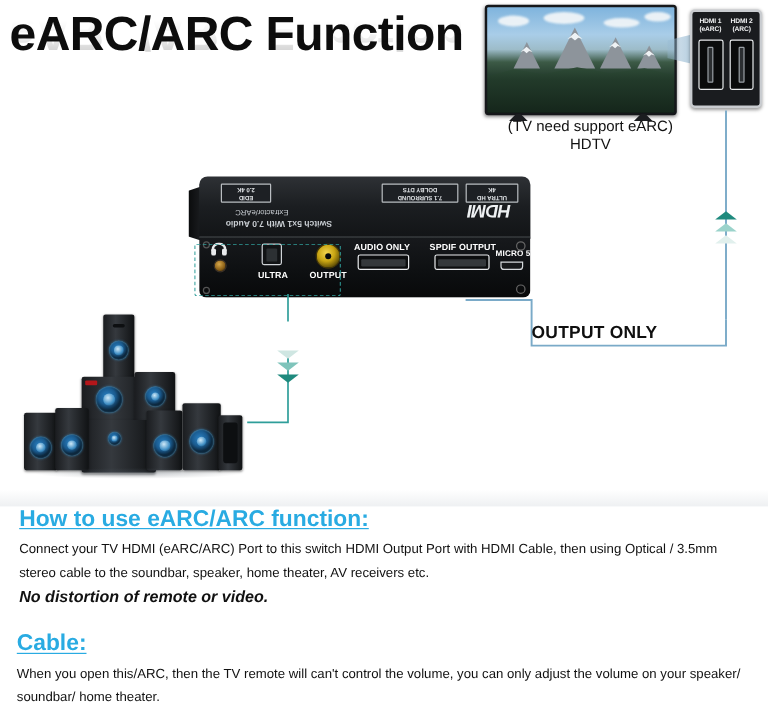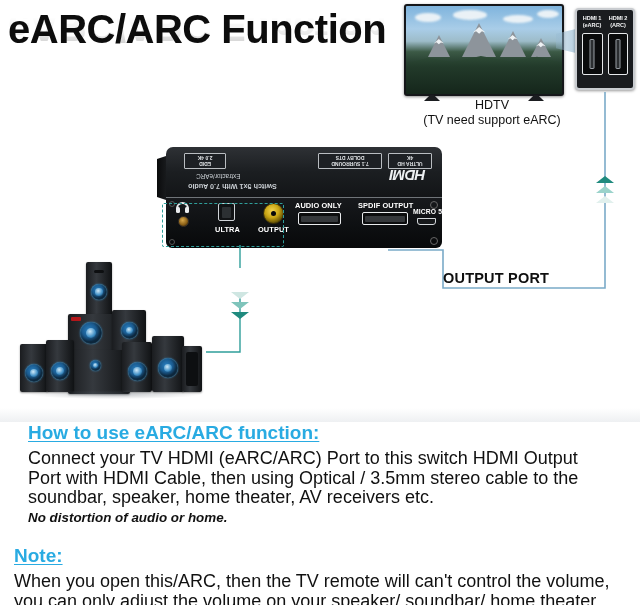--- a/index.html
+++ b/index.html
@@ -103,24 +103,24 @@
   
   #output-port-label{position:absolute;left:443px;top:270px;font-size:14.5px;
     font-weight:bold;color:#0f0f0f;letter-spacing:.2px;}
 
   
   #divider{position:absolute;left:0;top:408px;width:640px;height:14px;
     background:linear-gradient(to bottom,#ffffff,#eef0f2);}
   #text-section{position:absolute;left:0;top:422px;width:640px;}
   .sec-head{font-size:19px;font-weight:bold;color:#29abe2;
     text-decoration:underline;text-underline-offset:2px;margin:0 0 5px 0;}
-  .sec-p{font-size:18px;line-height:19.5px;color:#111;margin:0;}
+  .sec-p{font-size:11px;line-height:19.5px;color:#111;margin:0;}
   .sec-em{font-size:13.4px;line-height:19.5px;color:#111;margin:0;
     font-weight:bold;font-style:italic;}
-  #how-block{padding:0 28px;}
+  #how-block{padding:0 16px;}
   #note-block{padding:18px 14px 0;}
 </style>
 </head>
 <body>
 
 <div id="title-block">
   <div id="title-text">eARC/ARC Function</div>
   <div id="title-reflection">eARC/ARC Function</div>
 </div>
 
@@ -143,22 +143,22 @@
       <div class="peak" style="left:80%;border-width:0 10px 19px 10px;">
           <i></i>
         </div>
       <div id="tv-fg"></div>
     </div>
   </div>
   <div class="tv-foot" style="left:20px;"></div>
   <div class="tv-foot" style="right:20px;"></div>
 </div>
 <div id="tv-label">
+  <div>(TV need support eARC)</div>
   <div>HDTV</div>
-  <div>(TV need support eARC)</div>
 </div>
 
 <div id="panel-connector"></div>
 
 <div id="hdmi-panel">
   <div class="lbls">
     <div class="lbl">
       <div>HDMI 1</div>
       <div>(eARC)</div>
     </div>
@@ -248,21 +248,21 @@
   <div class="chev chev-d" style="left:231px;top:292px;border-top-color:#cfe6e2;"></div>
   <div class="chev chev-d" style="left:231px;top:302px;border-top-color:#7fc4bb;"></div>
   <div class="chev chev-d" style="left:231px;top:312px;border-top-color:#1f8a7e;"></div>
 </div>
 <div>
   <div class="chev chev-u" style="left:596px;top:176px;border-bottom-color:#1f8a7e;"></div>
   <div class="chev chev-u" style="left:596px;top:186px;border-bottom-color:#9bd3cb;"></div>
   <div class="chev chev-u" style="left:596px;top:196px;border-bottom-color:#e1f0ed;"></div>
 </div>
 
-<div id="output-port-label">OUTPUT PORT</div>
+<div id="output-port-label">OUTPUT ONLY</div>
 
 <div id="speakers">
 
   <div class="spk" style="left:74px;top:0;width:26px;height:56px;">
     <div class="drv" style="left:5px;top:22px;width:16px;height:16px;"></div>
     <div style="position:absolute;left:8px;top:8px;width:10px;height:3px;background:#0d0f11;border-radius:2px;"></div>
   </div>
 
   <div class="spk" style="left:56px;top:52px;width:62px;height:40px;">
     <div class="drv" style="left:12px;top:8px;width:22px;height:22px;"></div>
@@ -293,19 +293,19 @@
     <div style="position:absolute;left:4px;top:6px;width:12px;height:34px;background:#0d0f11;border-radius:2px;"></div>
   </div>
   <div id="spk-shadow"></div>
 </div>
 
 <div id="divider"></div>
 <div id="text-section">
   <div id="how-block">
     <div class="sec-head">How to use eARC/ARC function:</div>
     <p class="sec-p">Connect your TV HDMI (eARC/ARC) Port to this switch HDMI Output Port with HDMI Cable, then using Optical / 3.5mm stereo cable to the soundbar, speaker, home theater, AV receivers etc.</p>
-    <p class="sec-em">No distortion of audio or home.</p>
+    <p class="sec-em">No distortion of remote or video.</p>
   </div>
   <div id="note-block">
-    <div class="sec-head">Note:</div>
+    <div class="sec-head">Cable:</div>
     <p class="sec-p">When you open this/ARC, then the TV remote will can't control the volume, you can only adjust the volume on your speaker/ soundbar/ home theater.</p>
   </div>
 </div>
 
 </body></html>

